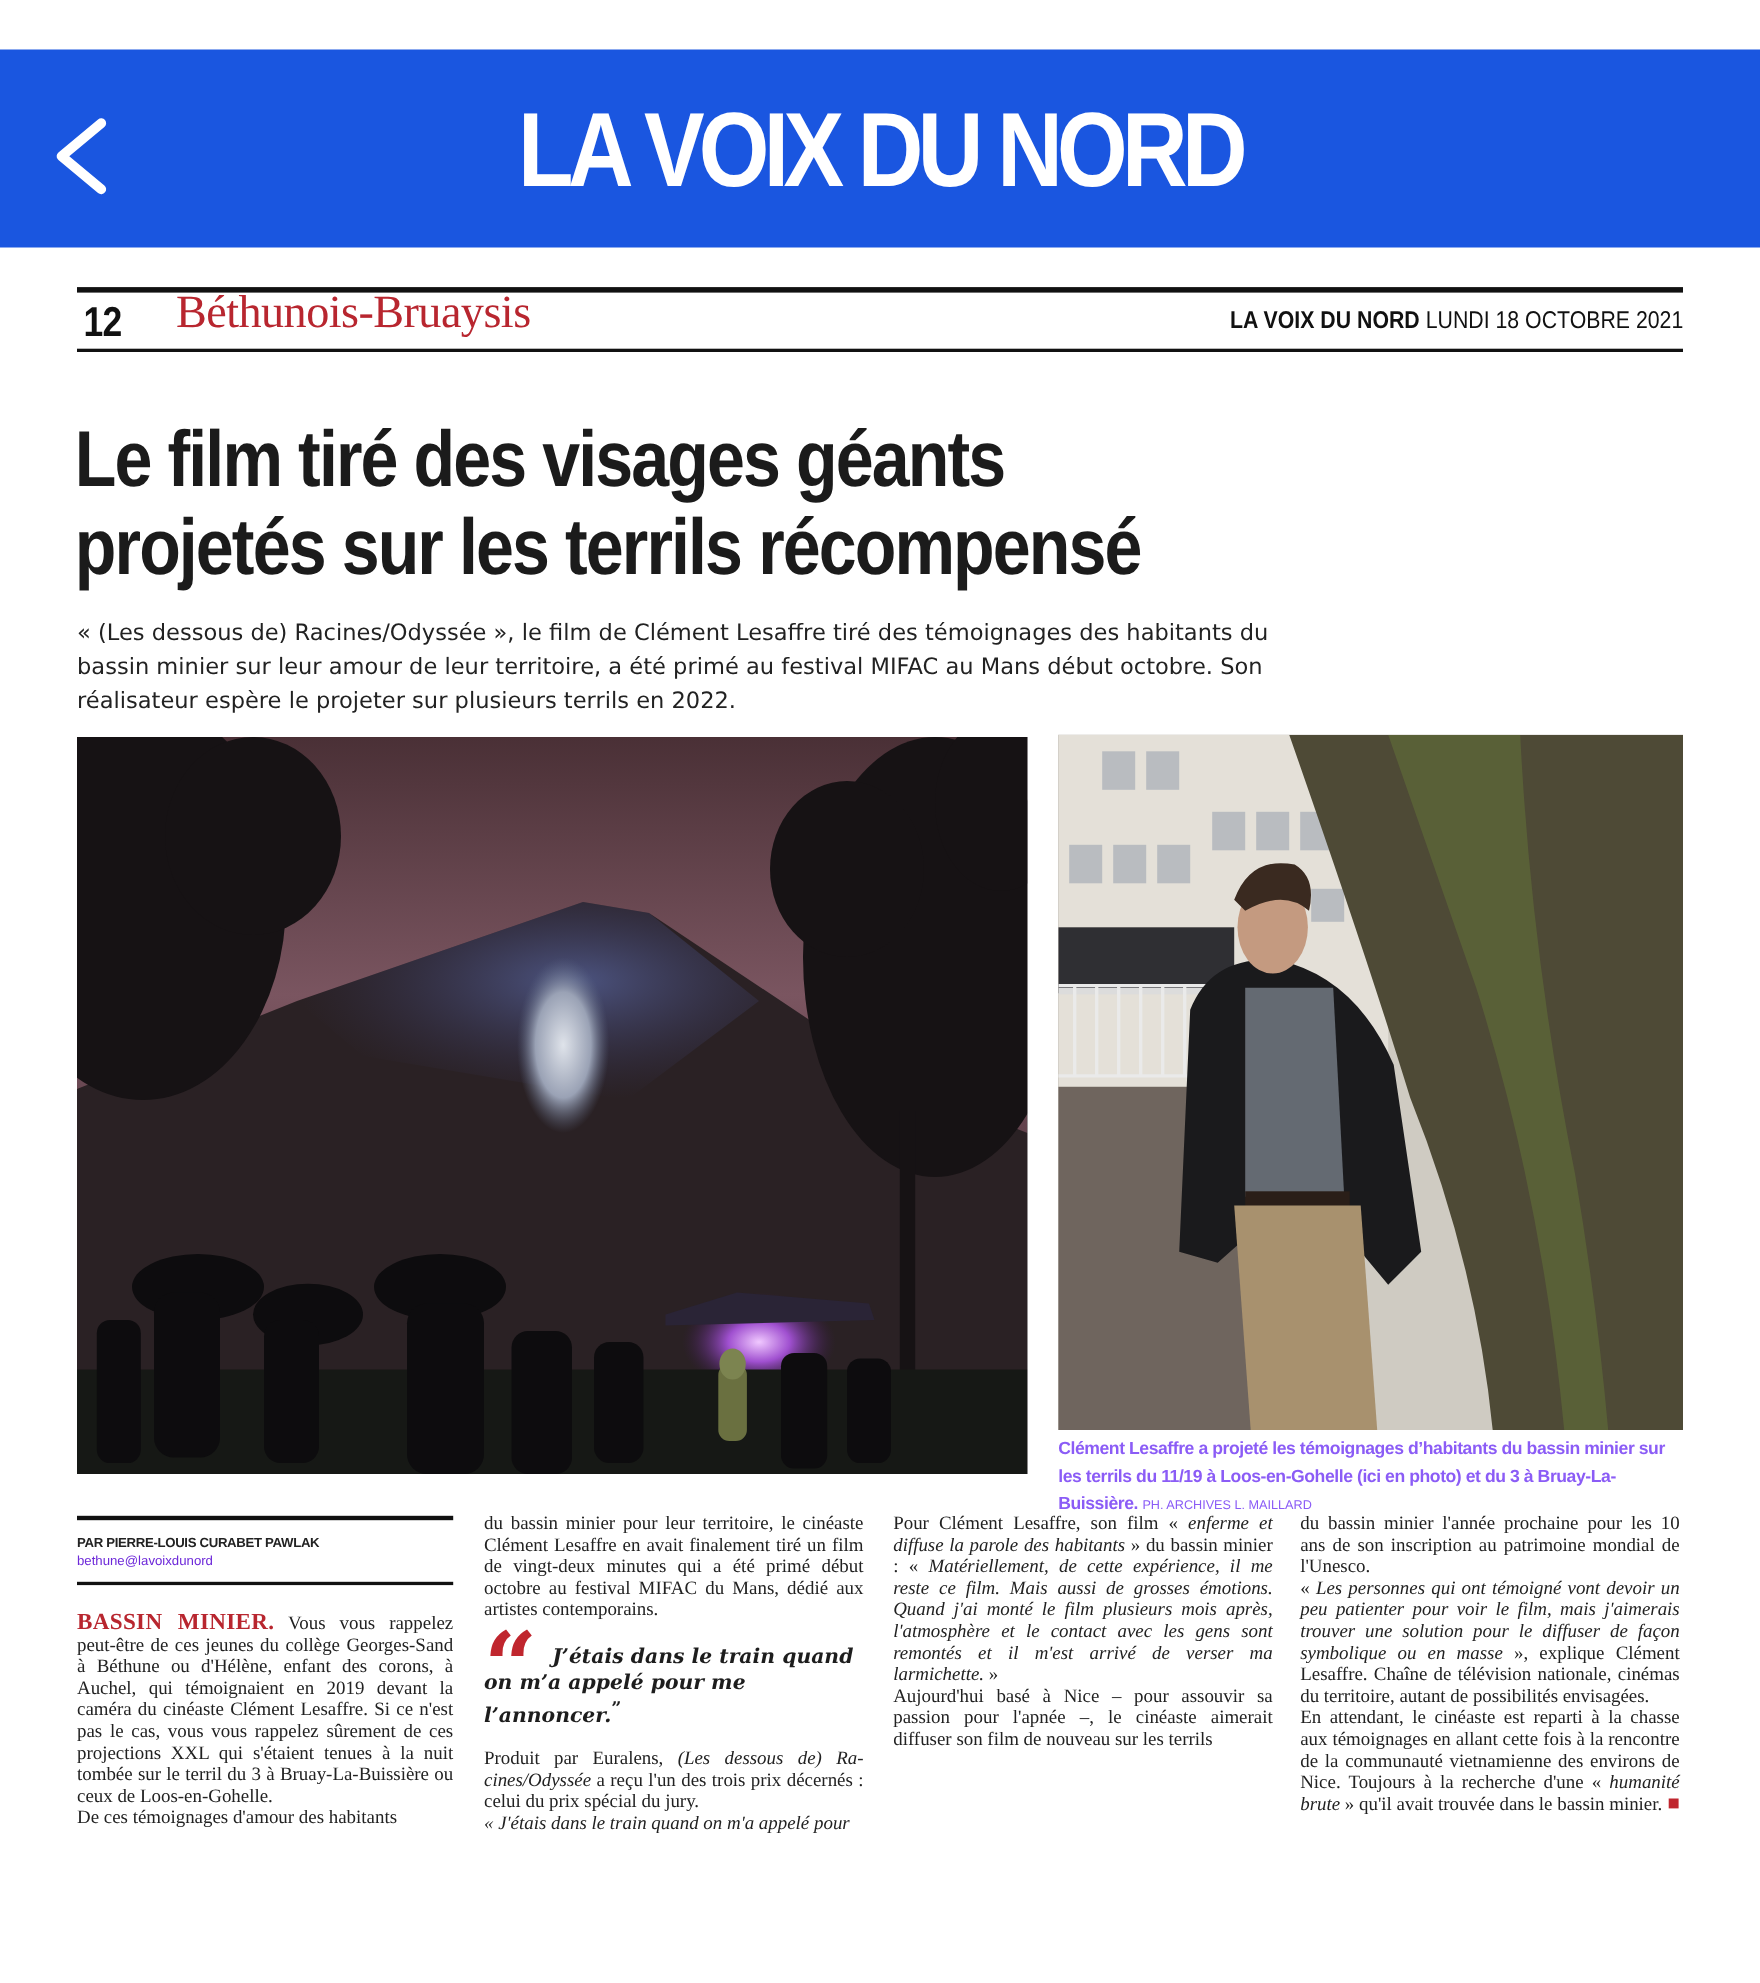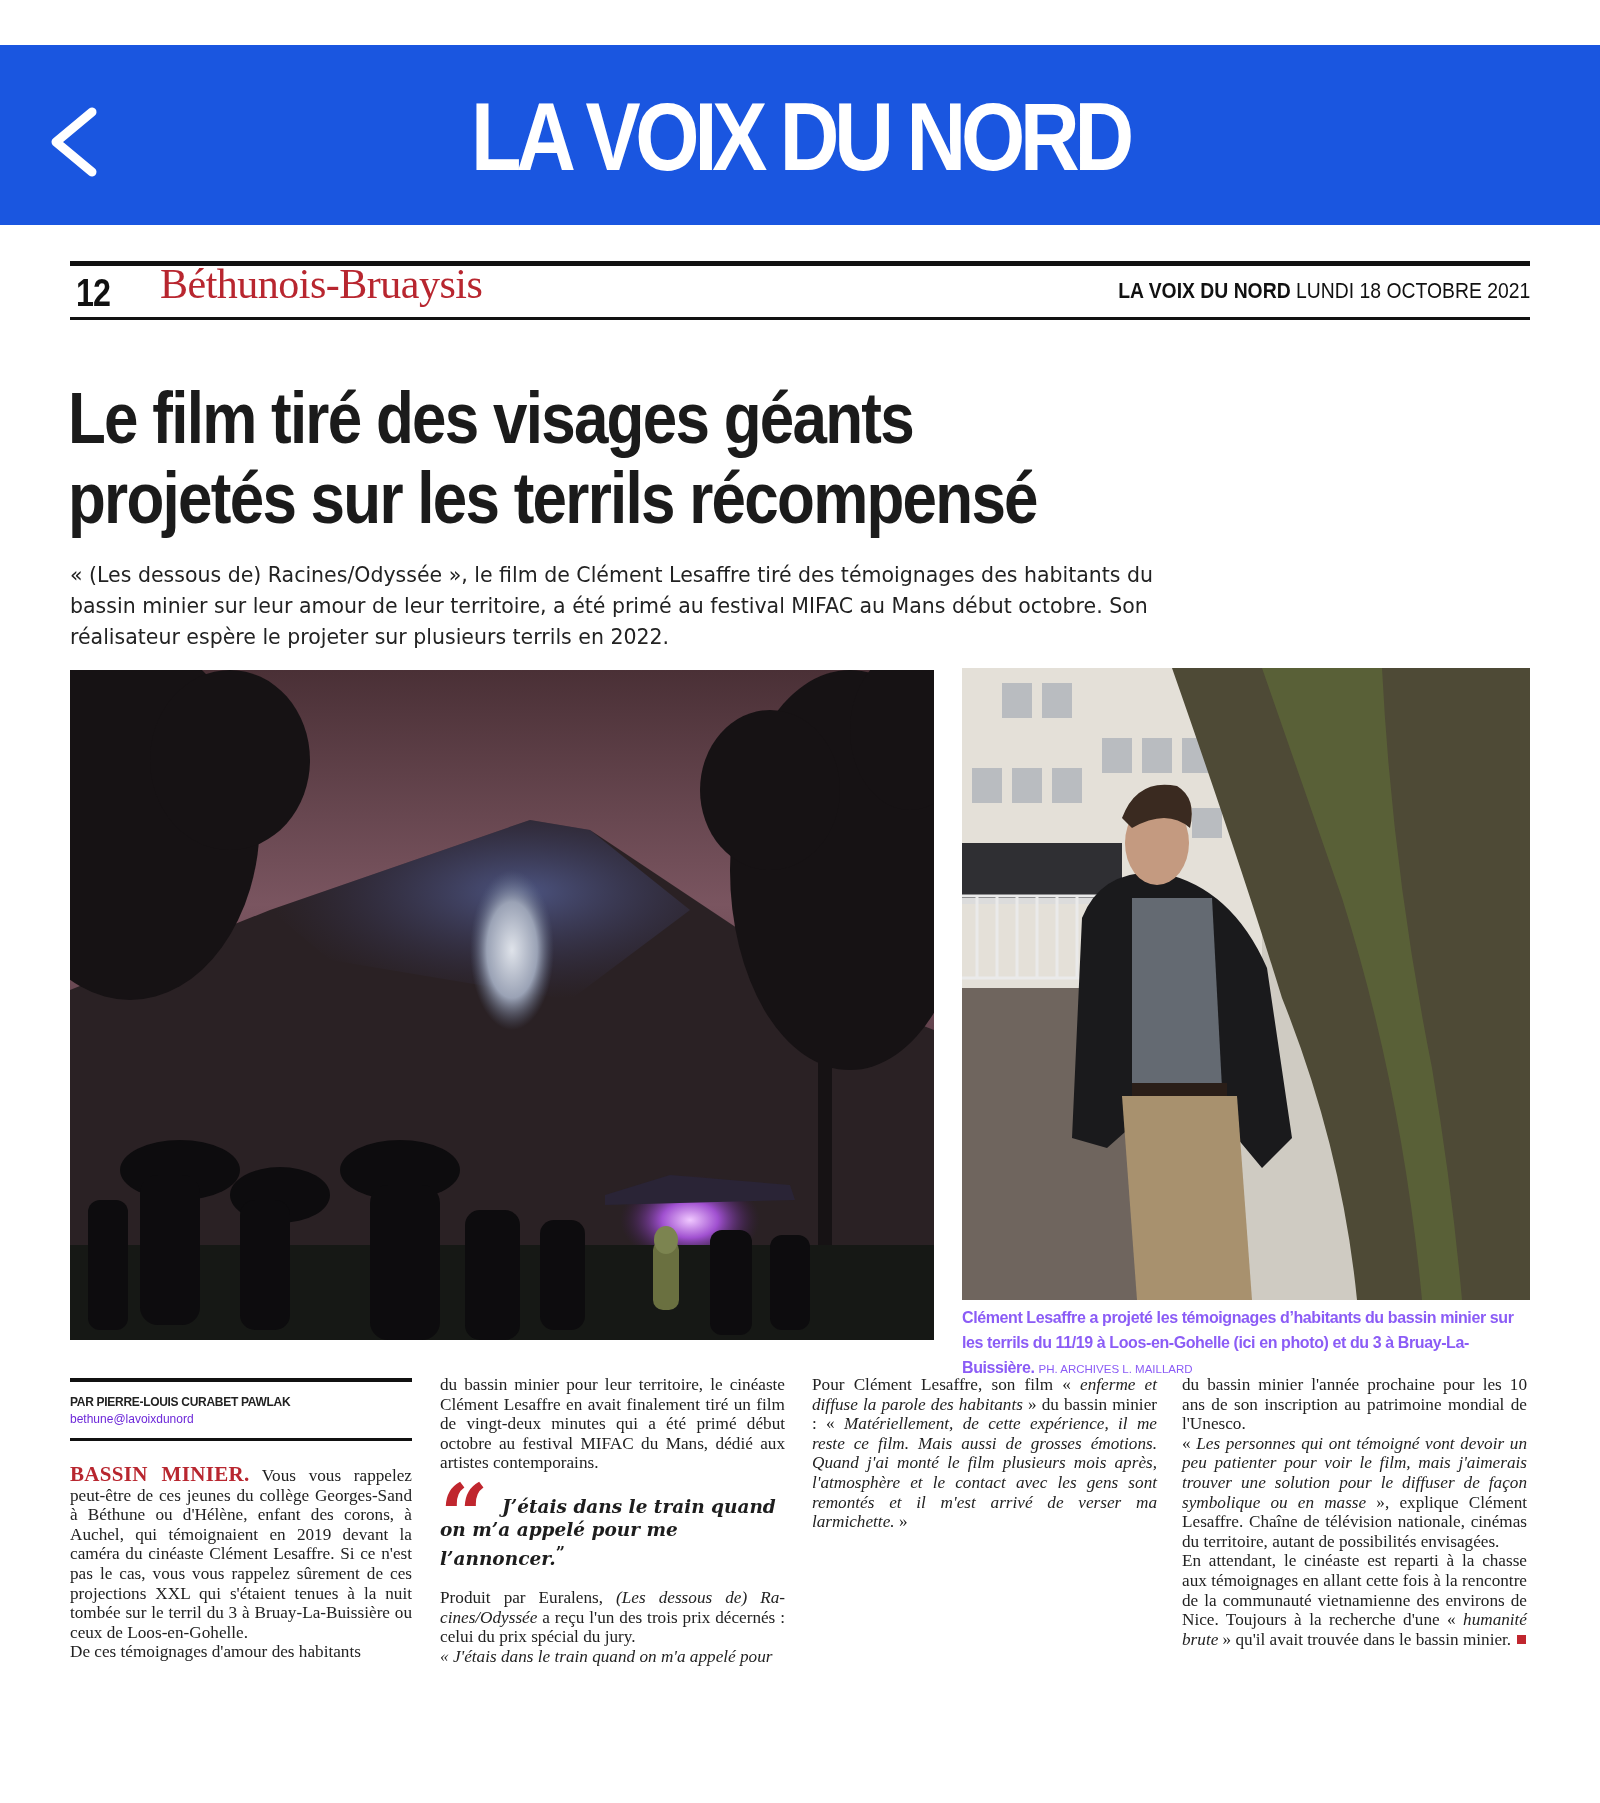--- a/index.html
+++ b/index.html
@@ -212,19 +212,20 @@
   <div class="pullquote">
     <span class="qmark">“</span>
     <span class="q-text"><span>J’étais dans le train quand on m’a appelé pour me l’annoncer.</span><span class="q-close">”</span></span>
   </div>
   <p><span>Produit par Euralens, </span><i>(Les dessous de) Ra­cines/Odyssée</i><span> a reçu l'un des trois prix dé­cernés : celui du prix spécial du jury.</span></p>
   <p><i>« J'étais dans le train quand on m'a appelé pour</i></p>
 </div>
 
 <div class="col col3">
   <p><span>Pour Clément Lesaffre, son film « </span><i>enferme et diffuse la parole des habitants</i><span> » du bassin mi­nier : « </span><i>Matériellement, de cette expérience, il me reste ce film. Mais aussi de grosses émo­tions. Quand j'ai monté le film plusieurs mois après, l'atmosphère et le contact avec les gens sont remontés et il m'est arrivé de verser ma larmichette.</i><span> »</span></p>
+  <p>Aujourd'hui basé à Nice – pour assouvir sa passion pour l'apnée –, le cinéaste aimerait diffuser son film de nouveau sur les terrils</p>
 </div>
 
 <div class="col col4">
   <p>du bassin minier l'année prochaine pour les 10 ans de son inscription au patrimoine mondial de l'Unesco.</p>
   <p><span>« </span><i>Les personnes qui ont témoigné vont devoir un peu patienter pour voir le film, mais j'aimerais trouver une solution pour le diffuser de façon symbolique ou en masse</i><span> », explique Clément Lesaffre. Chaîne de télévision nationale, ci­némas du territoire, autant de possibilités envisagées.</span></p>
   <p><span>En attendant, le cinéaste est reparti à la chasse aux témoignages en allant cette fois à la rencontre de la communauté vietna­mienne des environs de Nice. Toujours à la recherche d'une « </span><i>humanité brute</i><span> » qu'il avait trouvée dans le bassin minier.</span><span class="end-mark"></span></p>
 </div>
 
 </body></html>

